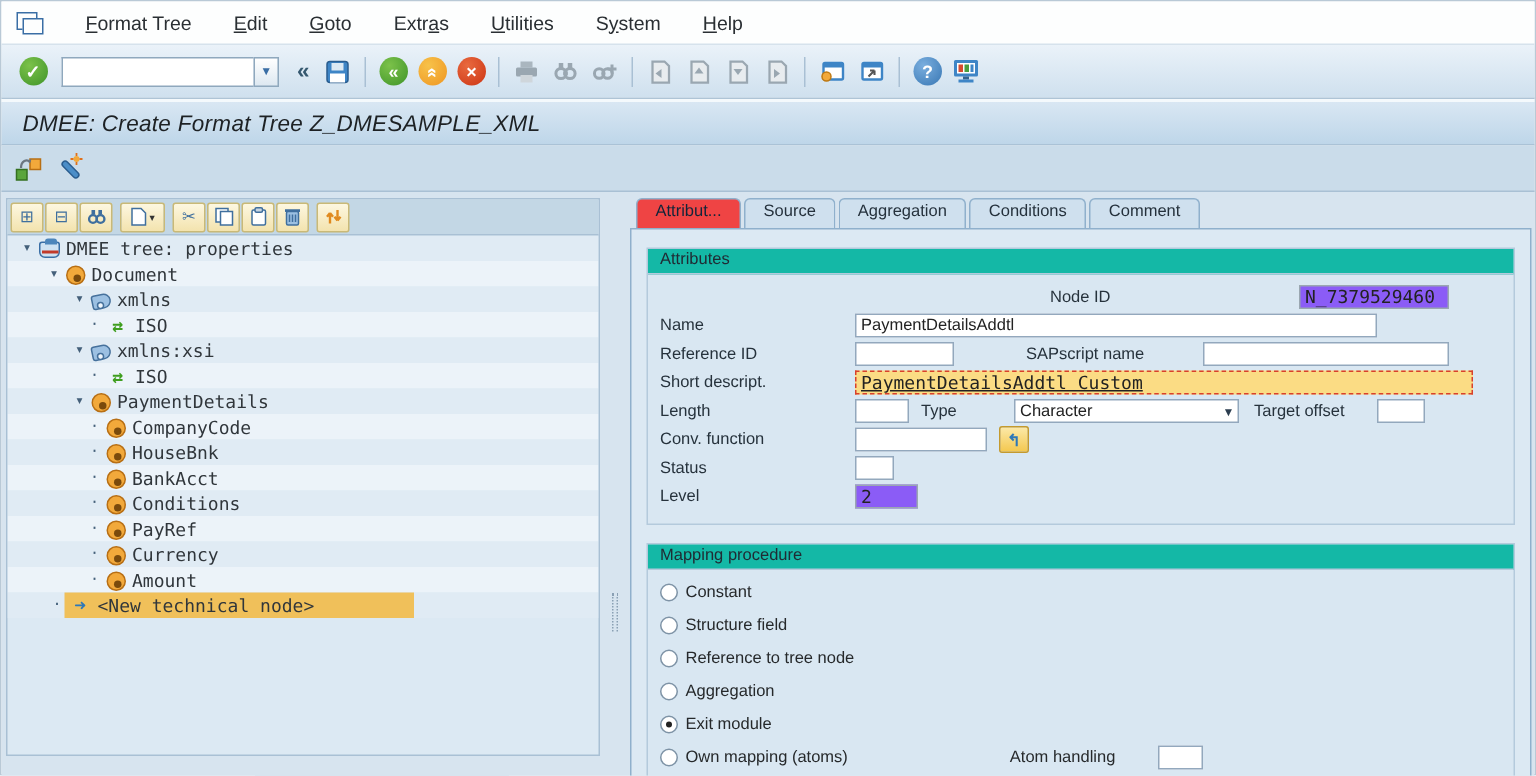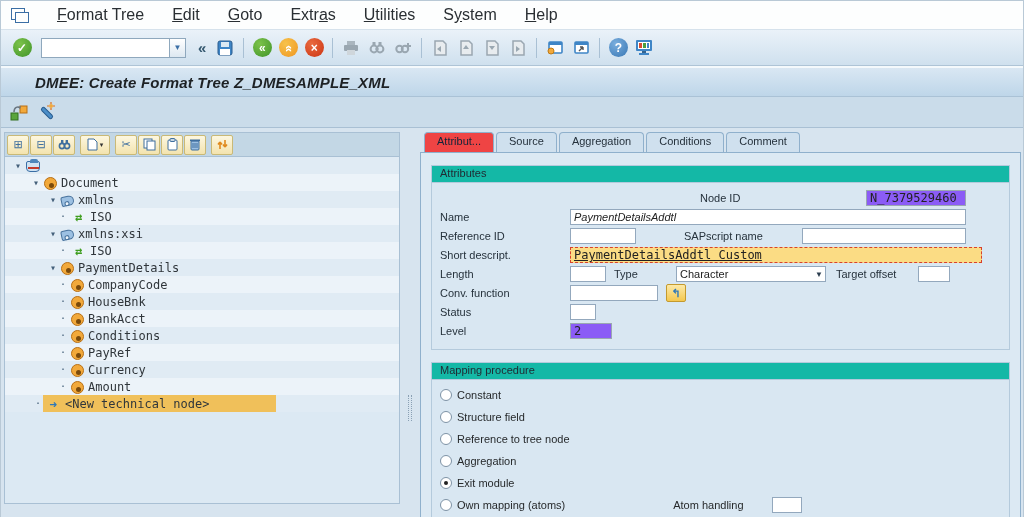--- a/index.html
+++ b/index.html
@@ -6,21 +6,21 @@
   html,body { width:1024px; height:517px; overflow:hidden; background:#fff;
     font-family:"Liberation Sans", sans-serif; font-size:11px; color:#26292b; }
   .screen { width:1024px; height:517px; border:1px solid #b9c9d6; display:flex; flex-direction:column; }
 
   
   .menubar { height:29px; background:#fdfefe; border-bottom:1px solid #d6e2ec;
     display:flex; align-items:center; padding-left:6px; flex:0 0 auto; }
   .sysicon { width:18px; height:14px; margin:0 14px 0 4px; position:relative; }
   .sysicon:before { content:""; position:absolute; left:0; top:0; width:12px; height:10px; border:1.5px solid #3a6ea5; }
   .sysicon:after { content:""; position:absolute; left:4px; top:4px; width:12px; height:9px; border:1.5px solid #3a6ea5; background:#fdfefe; }
-  .menu-item { padding:3px 14px; color:#2a2f33; font-size:16px; cursor:default; }
+  .menu-item { padding:3px 14px; color:#2a2f33; font-size:13px; cursor:default; }
   .menu-item .u { text-decoration:underline; }
 
   
   .toolbar { height:36px; background:linear-gradient(#eaf2f9,#cfe0ee);
     border-bottom:1px solid #aec4d6; display:flex; align-items:center; padding-left:8px; flex:0 0 auto; }
   .tb-sep { width:1px; height:20px; background:#a9c0d4; margin:0 5px; }
   .tb-btn { width:24px; height:24px; display:flex; align-items:center; justify-content:center; margin:0 1px; }
   .circle { width:19px; height:19px; border-radius:50%; color:#fff; font-weight:bold;
     display:flex; align-items:center; justify-content:center; font-size:12px; }
   .c-green { background:radial-gradient(circle at 35% 30%, #7cc24a, #3f9429); }
@@ -31,21 +31,21 @@
   .cmdwrap { display:flex; align-items:center; margin:0 6px; }
   .cmdfield { width:128px; height:20px; border:1px solid #8fa8bd; background:#fff; border-right:none; padding:0 3px; font-size:11px; }
   .cmddrop { width:17px; height:20px; border:1px solid #8fa8bd; background:linear-gradient(#fff,#dde8f1);
     color:#3a6ea5; font-size:8px; display:flex; align-items:center; justify-content:center; }
   .collapse-btn { color:#35586f; font-size:15px; font-weight:bold; padding:0 6px; }
   .gray-ic { color:#9aa7b1; }
 
   
   .titlebar { height:31px; background:linear-gradient(#d9e7f3,#bed6e9); border-top:2px solid #f4f9fc;
     border-bottom:1px solid #aac2d6; display:flex; align-items:center; padding-left:14px; flex:0 0 auto; }
-  .titlebar h1 { font-size:15px; font-style:italic; font-weight:bold; color:#1d2124; letter-spacing:.2px;margin-left:20px; }
+  .titlebar h1 { font-size:15px; font-style:italic; font-weight:normal; color:#1d2124; letter-spacing:.2px; }
 
   
   .apptoolbar { height:31px; background:#cadcea; border-bottom:1px solid #a9c0d4;
     display:flex; align-items:center; padding-left:8px; gap:8px; flex:0 0 auto; }
 
   
   .content { flex:1; background:#d7e4ef; display:flex; padding:4px 0 0 3px; position:relative; }
 
   
   .left-panel { width:396px; height:372px; background:#dce9f3; border:1px solid #a9c0d4; display:flex; flex-direction:column; }
@@ -312,20 +312,21 @@
               <path d="M9 2v7M9 9l-2-2.5M9 9l2-2.5" stroke="#e08a1e" stroke-width="1.6" fill="none"></path>
             </svg>
         </span>
       </div>
 
 
       <div class="tree-body">
         <div class="trow ind0">
             <span class="bullet">▾</span>
             <span class="ticon ic-root"></span>
+            <span class="tlabel">DMEE tree: properties</span>
           </div>
         <div class="trow ind1">
             <span class="bullet">▾</span>
             <span class="ticon ic-node"></span>
             <span class="tlabel">Document</span>
           </div>
         <div class="trow ind2">
             <span class="bullet">▾</span>
             <span class="ticon ic-tag"></span>
             <span class="tlabel">xmlns</span>
@@ -413,21 +414,21 @@
         <div class="groupbox">
           <div class="gb-head">Attributes</div>
           <div class="gb-body">
             <div class="frow">
               <span class="flabel" style="width:260px"></span>
               <span class="flabel" style="width:166px">Node ID</span>
               <input class="field mono ro" style="width: 100px;" readonly="" value="N_7379529460">
             </div>
             <div class="frow">
               <span class="flabel">Name</span>
-              <input class="field" style="width: 396px; font-style: italic;" value="PaymentDetailsAddtl">
+              <input class="field" style="width: 348px;" value="PaymentDetailsAddtl">
             </div>
             <div class="frow">
               <span class="flabel">Reference ID</span>
               <input class="field" style="width: 66px;" value="">
               <span class="flabel" style="width:118px;margin-left:48px">SAPscript name</span>
               <input class="field" style="width: 164px;" value="">
             </div>
             <div class="frow">
               <span class="flabel">Short descript.</span>
               <input class="field mono hl" style="width: 412px;" value="PaymentDetailsAddtl Custom">

